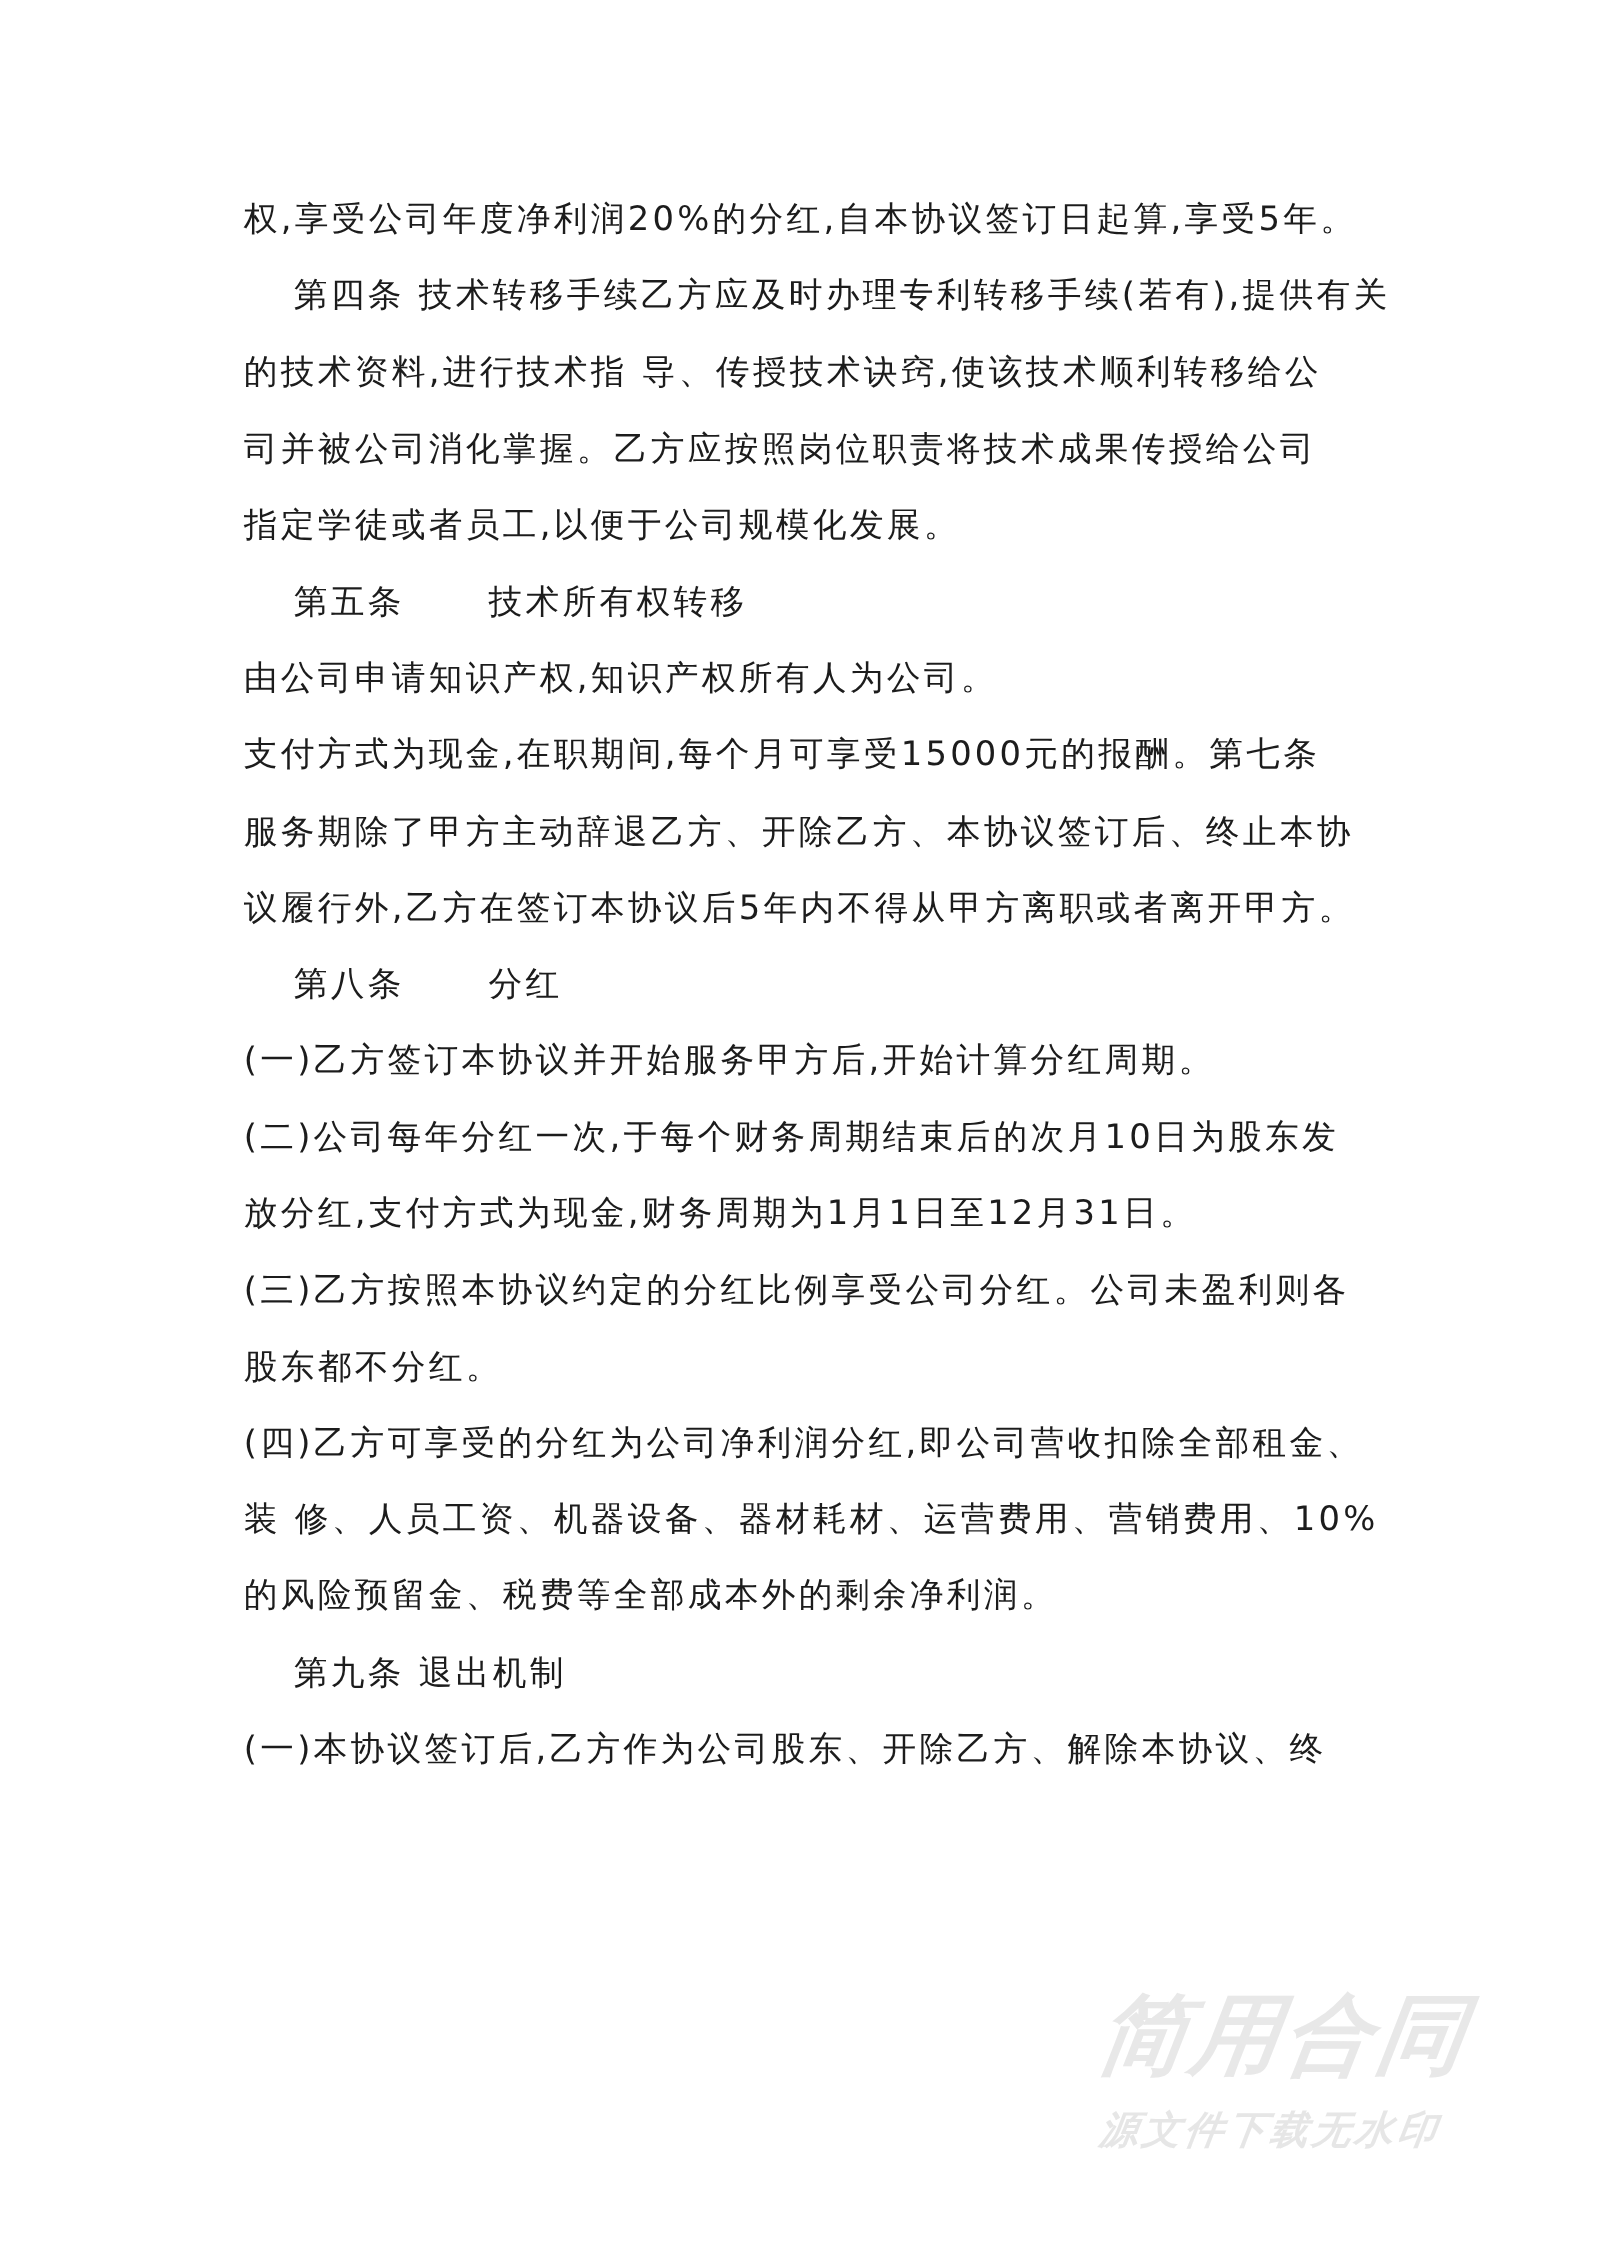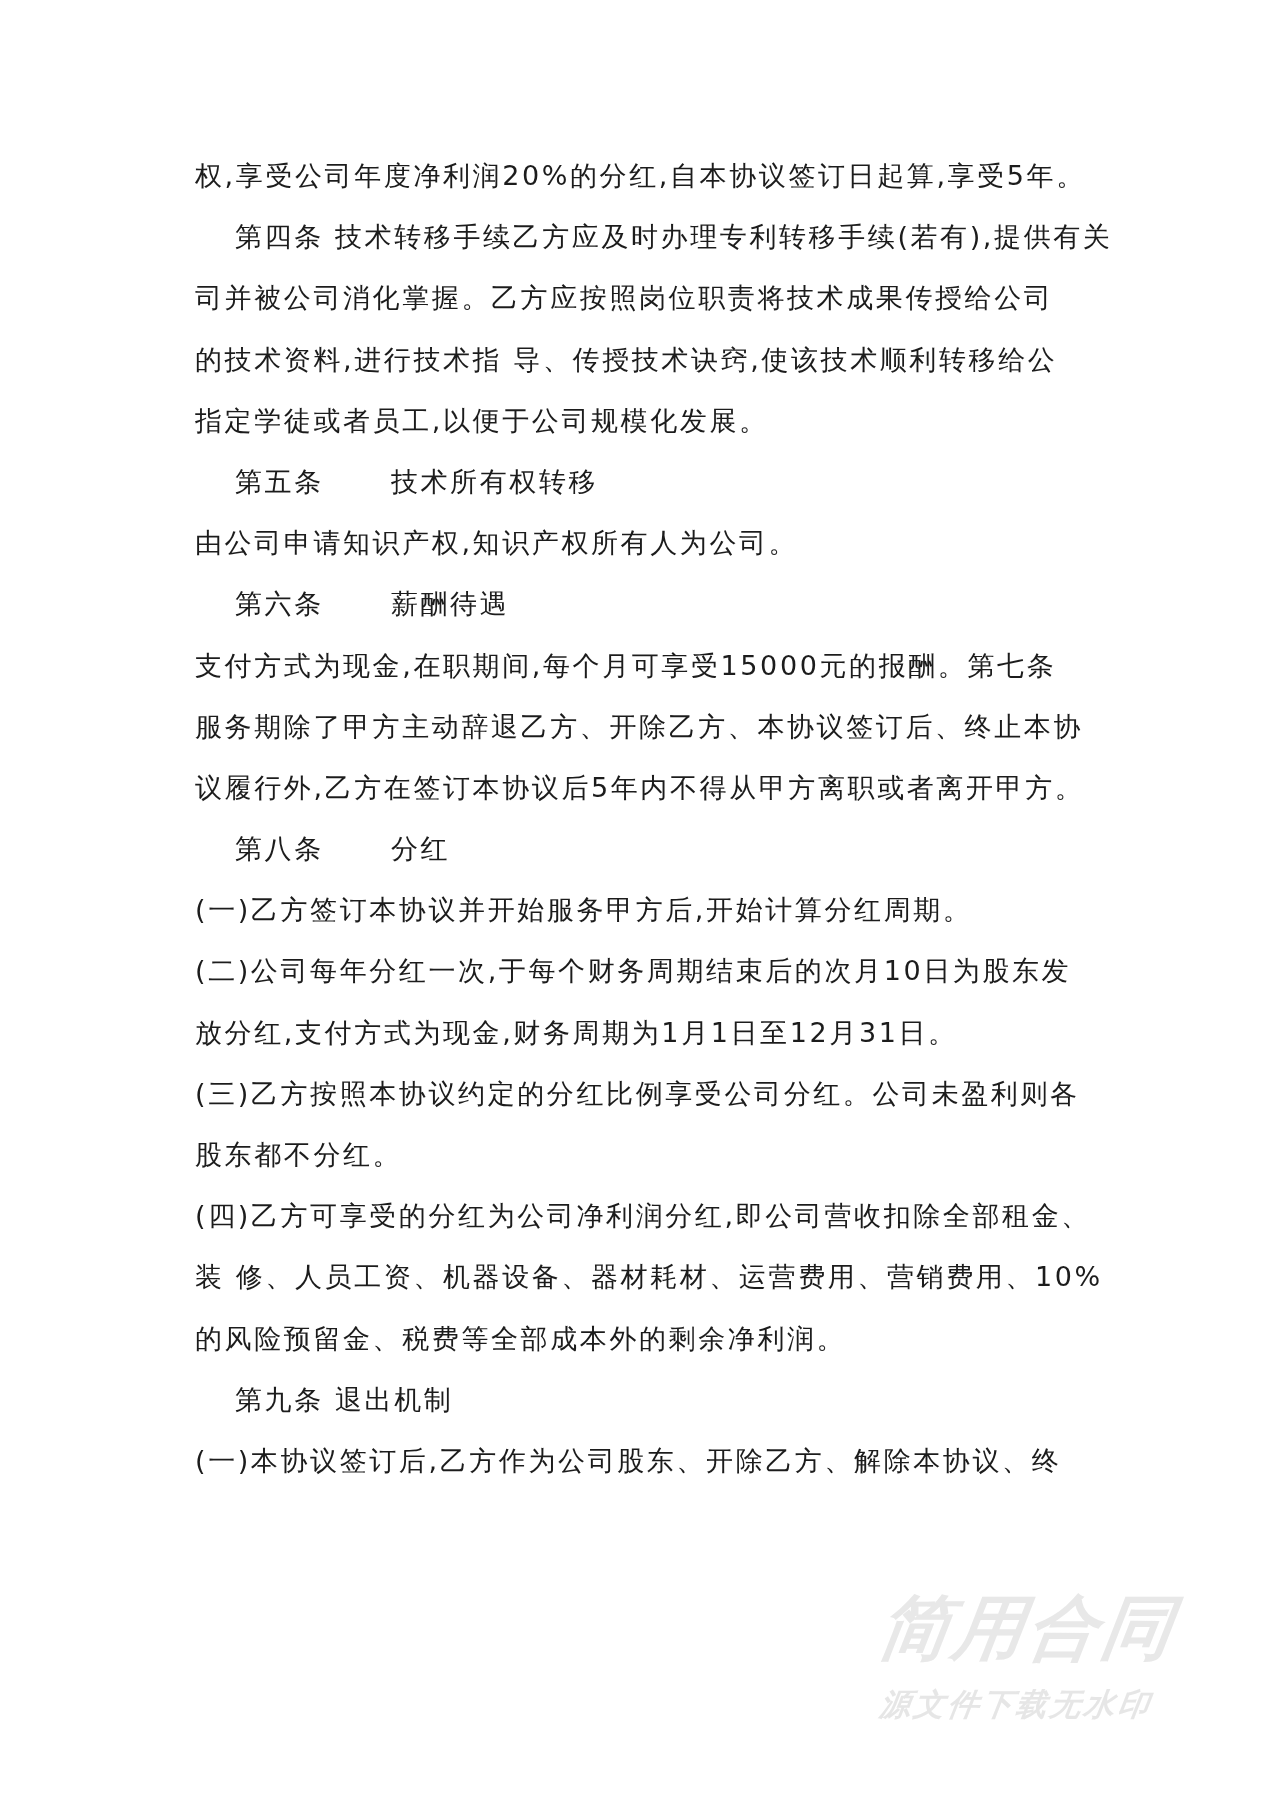--- a/index.html
+++ b/index.html
@@ -71,26 +71,25 @@
       white-space: nowrap;
     }
   </style>
 </head>
 <body>
 
 <div class="page">
   <div class="body-text">
     <div class="line">权,享受公司年度净利润20%的分红,自本协议签订日起算,享受5年。</div>
     <div class="line heading">第四条 技术转移手续乙方应及时办理专利转移手续(若有),提供有关</div>
+    <div class="line">的技术资料,进行技术指 导、传授技术诀窍,使该技术顺利转移给公</div>
     <div class="line">司并被公司消化掌握。乙方应按照岗位职责将技术成果传授给公司</div>
-    <div class="line">的技术资料,进行技术指 导、传授技术诀窍,使该技术顺利转移给公</div>
     <div class="line">指定学徒或者员工,以便于公司规模化发展。</div>
     <div class="line heading">第五条      技术所有权转移</div>
     <div class="line">由公司申请知识产权,知识产权所有人为公司。</div>
-    <div class="line heading">第六条      薪酬待遇</div>
     <div class="line">支付方式为现金,在职期间,每个月可享受15000元的报酬。第七条</div>
     <div class="line">服务期除了甲方主动辞退乙方、开除乙方、本协议签订后、终止本协</div>
     <div class="line">议履行外,乙方在签订本协议后5年内不得从甲方离职或者离开甲方。</div>
     <div class="line heading">第八条      分红</div>
     <div class="line">(一)乙方签订本协议并开始服务甲方后,开始计算分红周期。</div>
     <div class="line">(二)公司每年分红一次,于每个财务周期结束后的次月10日为股东发</div>
     <div class="line">放分红,支付方式为现金,财务周期为1月1日至12月31日。</div>
     <div class="line">(三)乙方按照本协议约定的分红比例享受公司分红。公司未盈利则各</div>
     <div class="line">股东都不分红。</div>
     <div class="line">(四)乙方可享受的分红为公司净利润分红,即公司营收扣除全部租金、</div>

